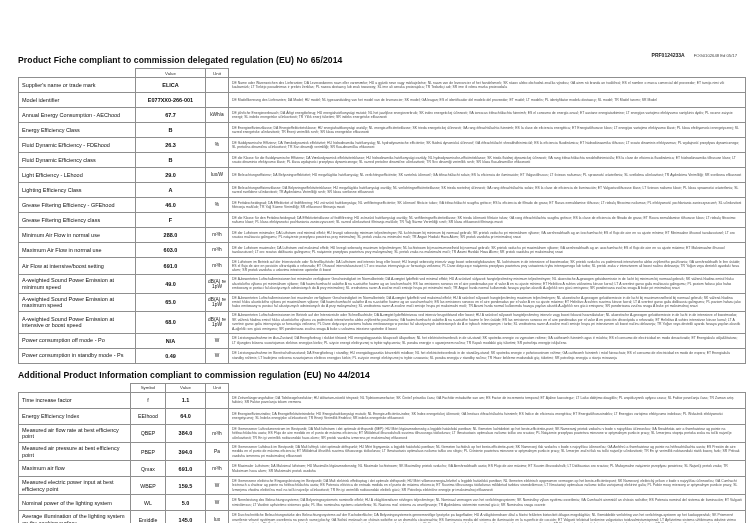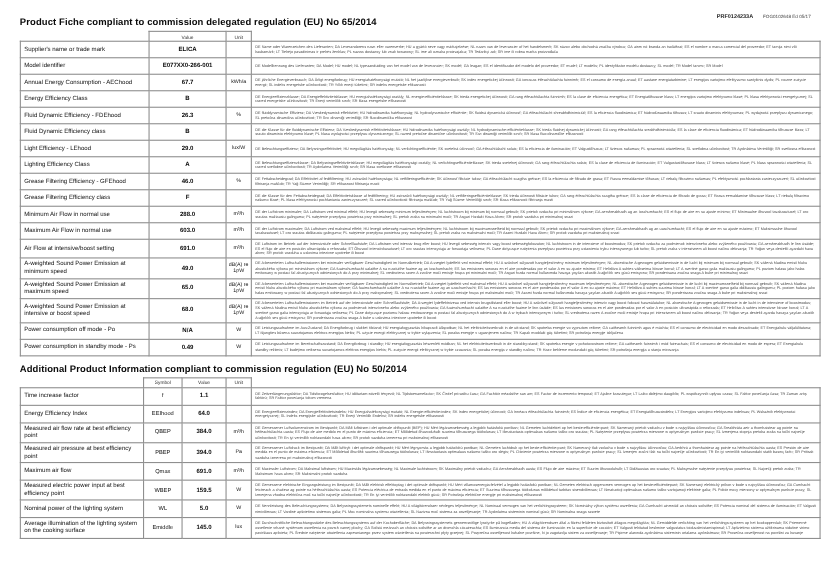--- a/index.html
+++ b/index.html
@@ -1,17 +1,17 @@
 <!DOCTYPE html>
 <html><head>
 <meta charset="utf-8">
 <style>
   html,body{margin:0;padding:0;background:#fff;}
   body{width:750px;height:523px;overflow:hidden;font-family:"Liberation Sans",sans-serif;color:#111;}
-  .page{position:relative;width:750px;height:426px;}
+  .page{position:relative;width:750px;height:426px;margin-top:40px;}
   .docrefs{position:absolute;top:12px;right:13px;font-size:4.6px;color:#222;white-space:nowrap;}
   .docrefs .ref1{font-weight:bold;font-size:5px;}
   .docrefs .ref2{font-size:4.2px;color:#444;margin-left:9px;}
   .content{position:absolute;left:18px;top:15px;width:727px;}
   h1{margin:0 0 3px 0;font-size:8.6px;font-weight:bold;color:#0a0a0a;letter-spacing:0.1px;}
   h1.second{margin-top:6px;}
   table{border-collapse:collapse;table-layout:fixed;width:727px;}
   td,th{border:1px solid #8f8f8f;vertical-align:middle;overflow:hidden;}
   th.ghost,td.ghost{border:none;background:#fff;}
   thead th{height:8px;font-size:4.4px;font-weight:normal;color:#333;text-align:center;padding:0;}
@@ -178,21 +178,21 @@
 
           <tr>
             <td class="lbl">Power consumption in standby mode - Ps</td>
             <td class="val">0.49</td>
             <td class="unit">W</td>
             <td class="desc">DE Leistungsaufnahme im Bereitschaftszustand; DA Energiforbrug i standby; HU energiafogyasztás készenléti módban; NL het elektriciteitsverbruik in de stand-by-stand; SK spotreba energie v pohotovostnom režime; GA caitheamh fuinnimh i mód fuireachais; ES el consumo de electricidad en modo de espera; ET Energiakulu standby režiimis; LT budėjimo veiksena suvartojamos elektros energijos kiekis; PL zużycie energii elektrycznej w trybie czuwania; SL poraba energija v standby načinu; TR Hazır bekleme modundaki güç tüketimi; SR potrošnja energija u stanju mirovanja</td>
           </tr>
         </tbody>
     </table>
 
-    <h1 class="second">Additional Product Information compliant to commission regulation (EU) No 50/2014</h1>
+    <h1 class="second">Additional Product Information compliant to commission regulation (EU) No 44/2014</h1>
 
     <table class="t2">
       <colgroup>
         <col class="c2-lbl">
           <col class="c2-sym">
           <col class="c2-val">
           <col class="c2-unit">
           <col class="c2-desc">
       </colgroup>
       <thead>

